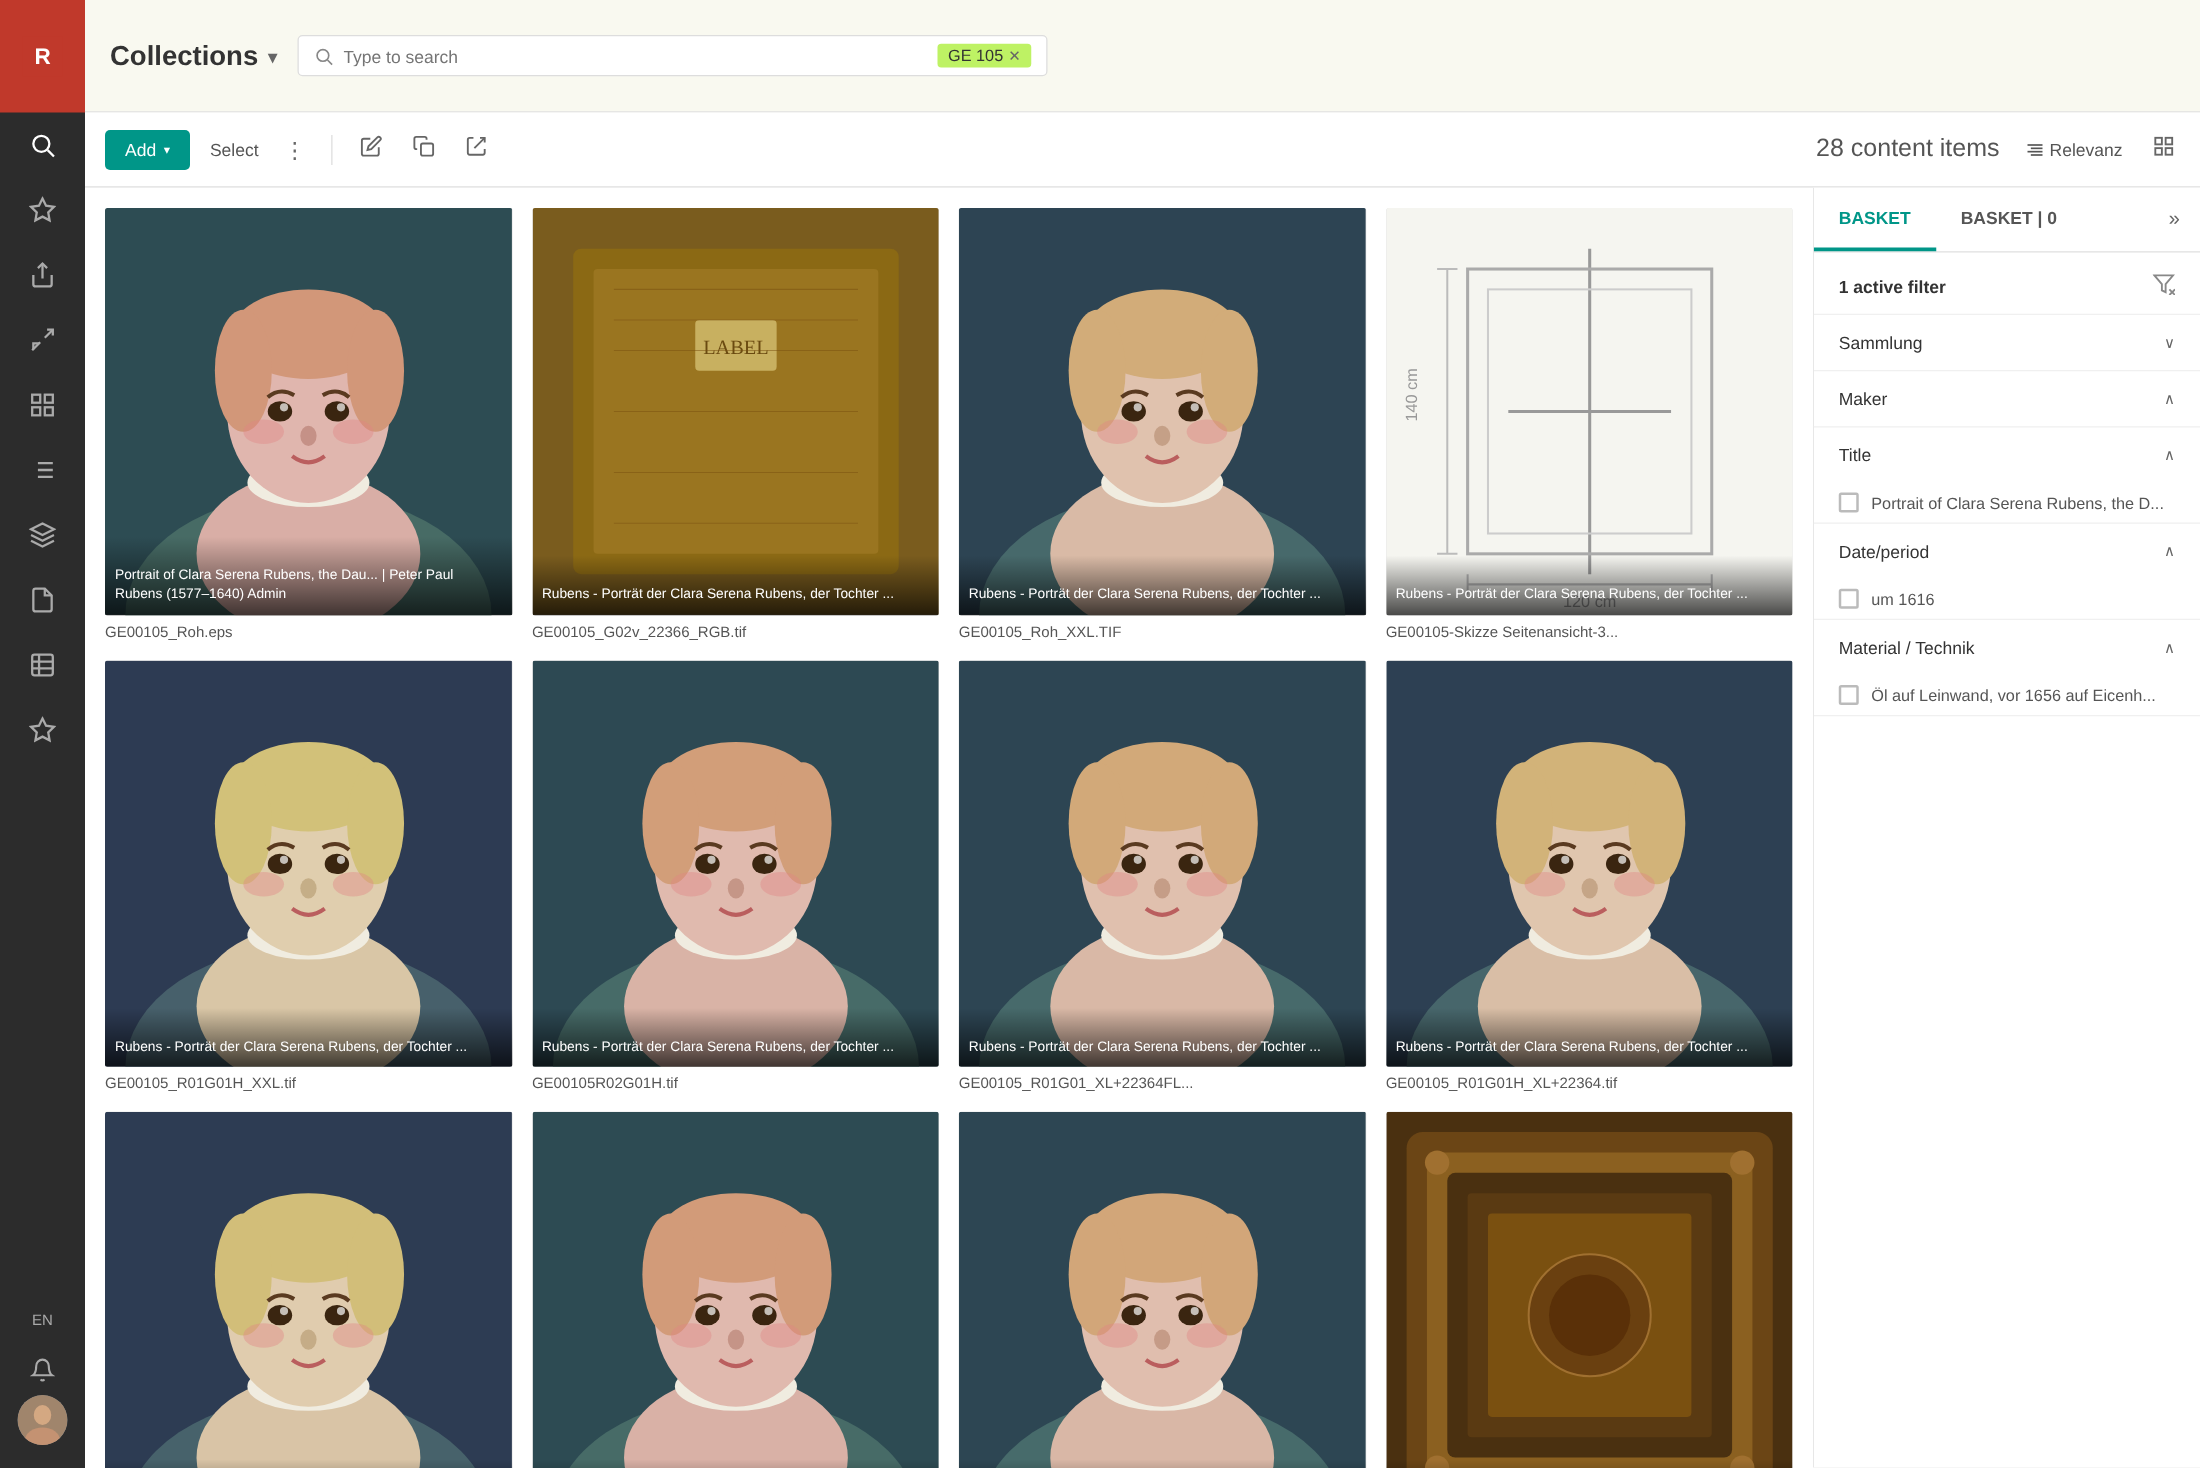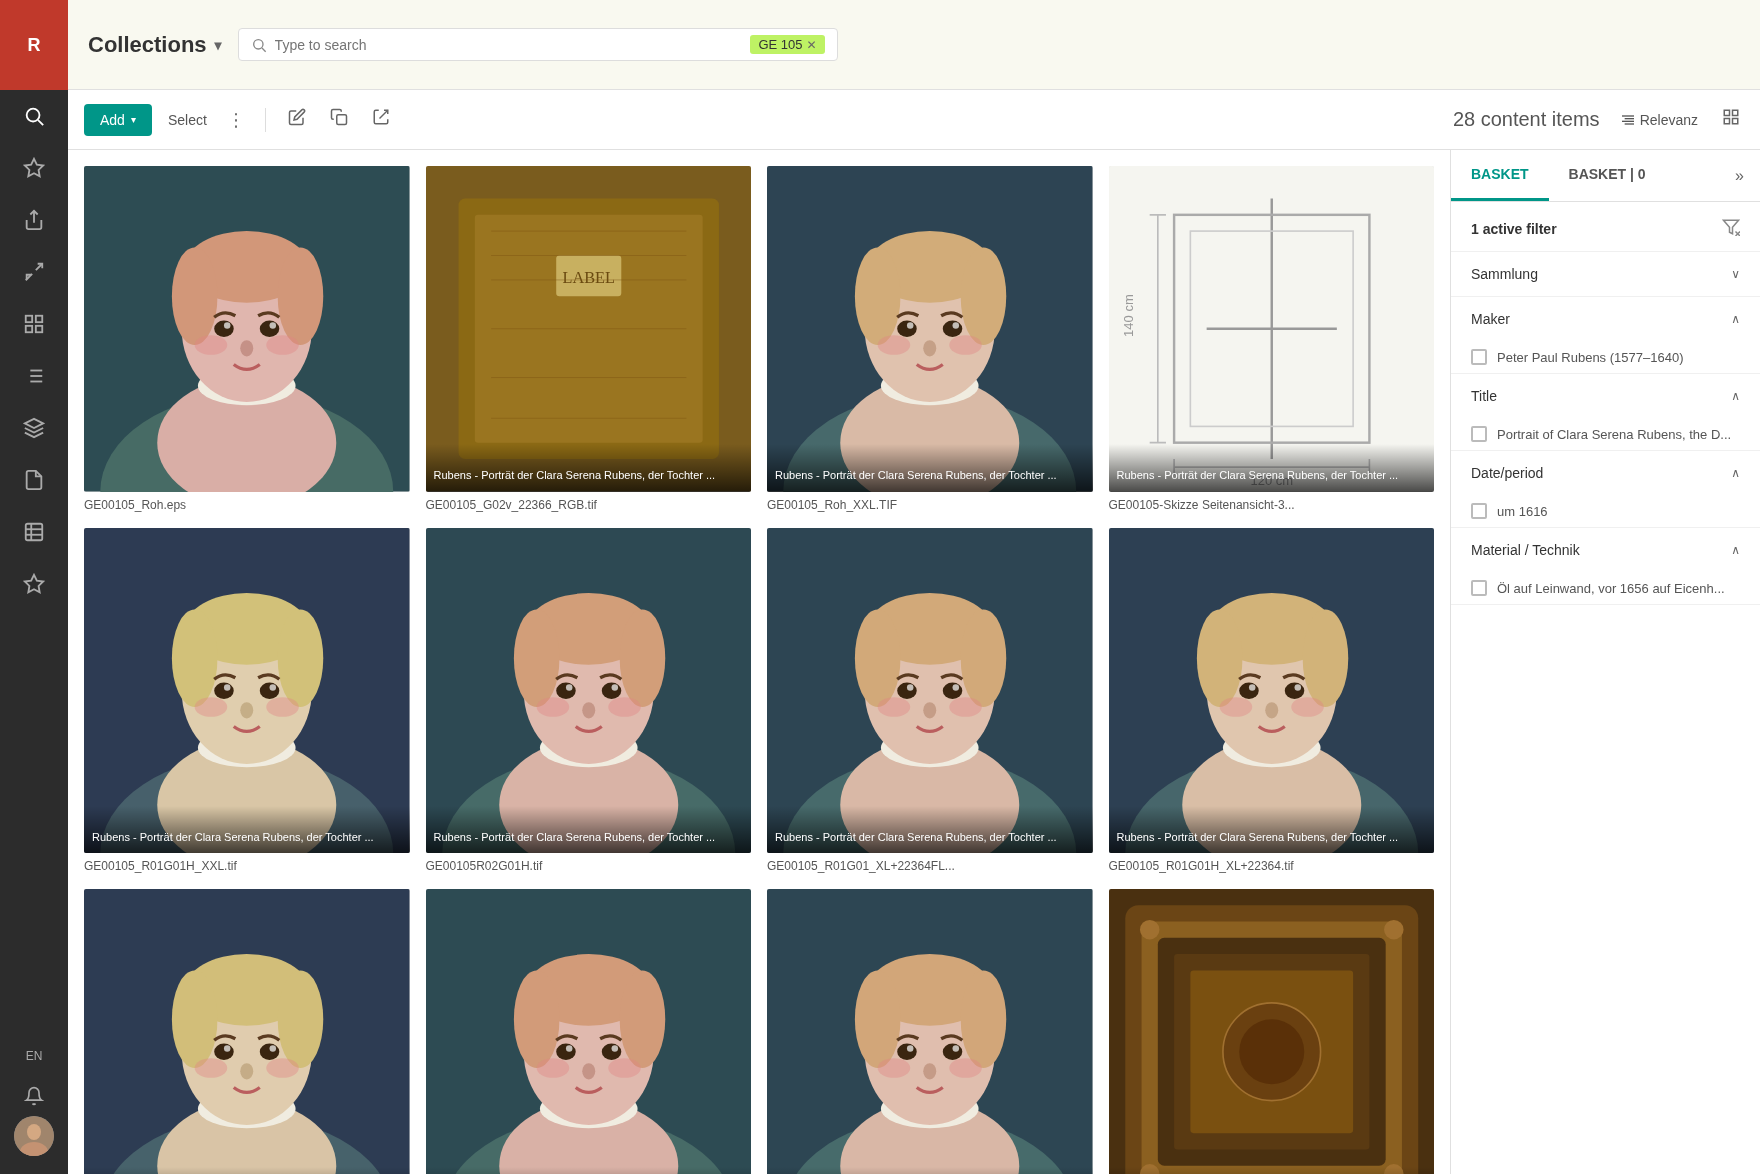--- a/index.html
+++ b/index.html
@@ -360,20 +360,23 @@
     <ellipse cx="78" cy="110" rx="10" ry="6" fill="hsl(0,60%,70%)" opacity="0.4"></ellipse>
     <ellipse cx="122" cy="110" rx="10" ry="6" fill="hsl(0,60%,70%)" opacity="0.4"></ellipse>
 
     <ellipse cx="100" cy="112" rx="4" ry="5" fill="hsl(10,35%,65%)"></ellipse>
 
     <path d="M92 122 Q100 128 108 122" stroke="hsl(0,40%,55%)" stroke-width="2" fill="none"></path>
 
     <path d="M80 93 Q86 88 93 92" stroke="#5a3a20" stroke-width="2" fill="none"></path>
     <path d="M107 92 Q114 88 120 93" stroke="#5a3a20" stroke-width="2" fill="none"></path>
   </svg>
+      <div class="grid-item-overlay">
+        Portrait of Clara Serena Rubens, the Dau... | Peter Paul Rubens (1577–1640) Admin
+      </div>
     </div>
     <div class="grid-item-filename">GE00105_Roh.eps</div>
   </div>
           <div class="grid-item">
     <div class="grid-item-thumb">
       <svg viewBox="0 0 200 200" xmlns="http://www.w3.org/2000/svg" width="100%" height="100%">
     <rect width="200" height="200" fill="#7a5c1e"></rect>
     <rect x="20" y="20" width="160" height="160" fill="#8b6914" rx="4"></rect>
     <rect x="30" y="30" width="140" height="140" fill="#9a7520" rx="2"></rect>
     <rect x="80" y="55" width="40" height="25" fill="#c8b060" rx="2"></rect>
@@ -802,26 +805,20 @@
       <span class="filter-section-chevron">∨</span>
     </div>
 
   </div>
           <div class="filter-section">
     <div class="filter-section-header">
       <span class="filter-section-title">Maker</span>
       <span class="filter-section-chevron">∧</span>
     </div>
 
-        <div class="filter-option">
-          <div class="filter-checkbox">
-            
-          </div>
-          <span class="filter-option-label">Peter Paul Rubens (1577–1640)</span>
-        </div>
 
   </div>
           <div class="filter-section">
     <div class="filter-section-header">
       <span class="filter-section-title">Title</span>
       <span class="filter-section-chevron">∧</span>
     </div>
 
         <div class="filter-option">
           <div class="filter-checkbox">

